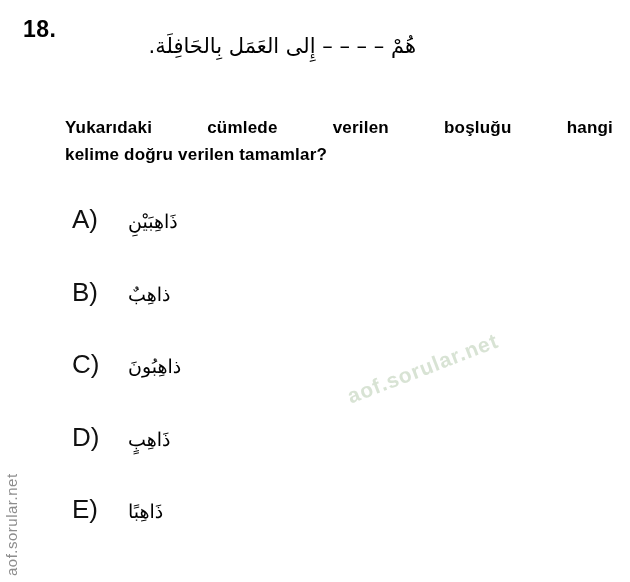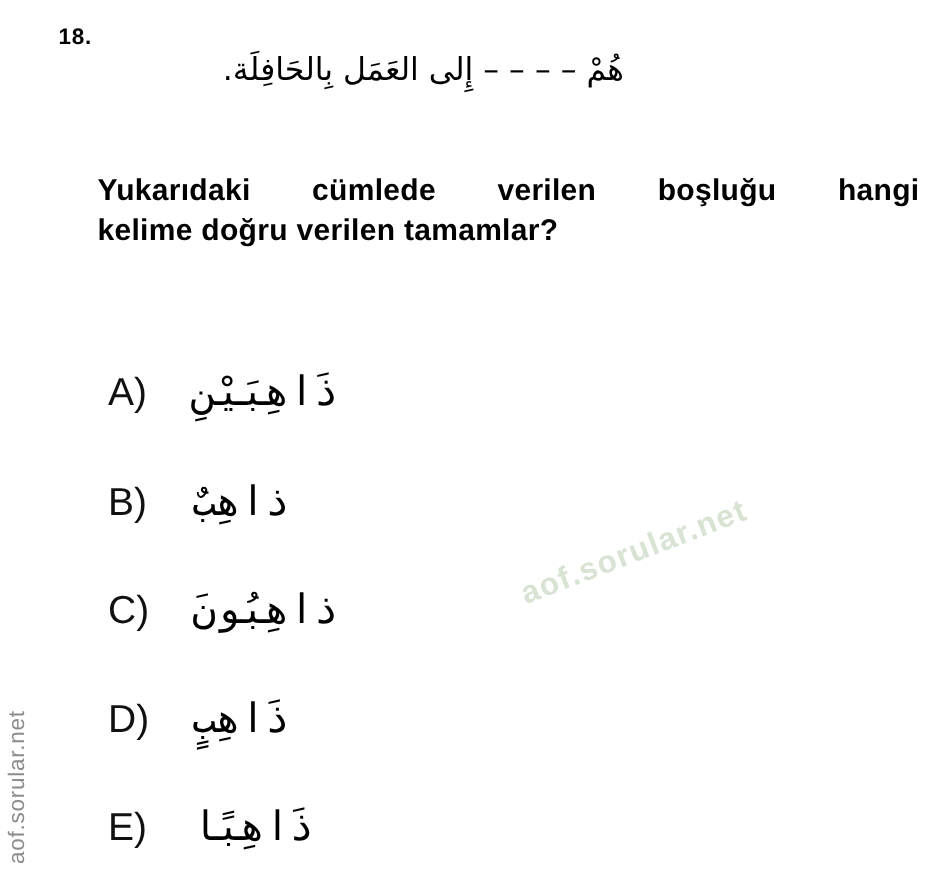--- a/index.html
+++ b/index.html
@@ -7,60 +7,59 @@
     width: 630px; height: 582px;
     background: #ffffff;
     overflow: hidden;
     position: relative;
     font-family: "Liberation Sans", sans-serif;
     color: #000;
   }
   .abs { position: absolute; }
 
   .qnum {
-    left: 39px; top: 16px;
-    font-size: 15px; font-weight: 700;
+    left: 23px; top: 16px;
+    font-size: 23px; font-weight: 700;
     letter-spacing: 0.5px;
     text-align: center;
   }
 
   .arabic-sentence {
     left: 58px; top: 6px; width: 358px;
     direction: rtl; unicode-bidi: embed;
     text-align: right;
     font-family: "DejaVu Sans", sans-serif;
     font-size: 21px; line-height: 80px;
     white-space: nowrap;
   }
 
   .prompt {
     left: 65px; top: 114px; width: 548px;
-    font-size: 20px; font-weight: 700;
+    font-size: 17px; font-weight: 700;
     line-height: 27px;
     letter-spacing: 0.2px;
   }
   .prompt .line-just { text-align: justify; text-align-last: justify; }
   .prompt .line-left { text-align: left; }
 
   .option {
     left: 72px;
     display: flex; align-items: baseline;
     height: 44px;
   }
   .option .letter {
     font-size: 26px; font-weight: 400;
     width: 56px; flex: 0 0 56px;
     color: #111;
   }
   .option .word {
     direction: rtl; unicode-bidi: embed;
-    font-family: Liberation Mono, monospace;
-    font-size: 27px; line-height: 44px;
+    font-family: Liberation Sans, sans-serif;
+    font-size: 19px; line-height: 44px;
     white-space: nowrap;
-    margin-top: 42px;
   }
   .opt-a { top: 200px; }
   .opt-b { top: 273px; }
   .opt-c { top: 345px; }
   .opt-d { top: 418px; }
   .opt-e { top: 490px; }
 
   .wm-diagonal {
     left: 344px; top: 386px;
     font-size: 21px; font-weight: 600;

